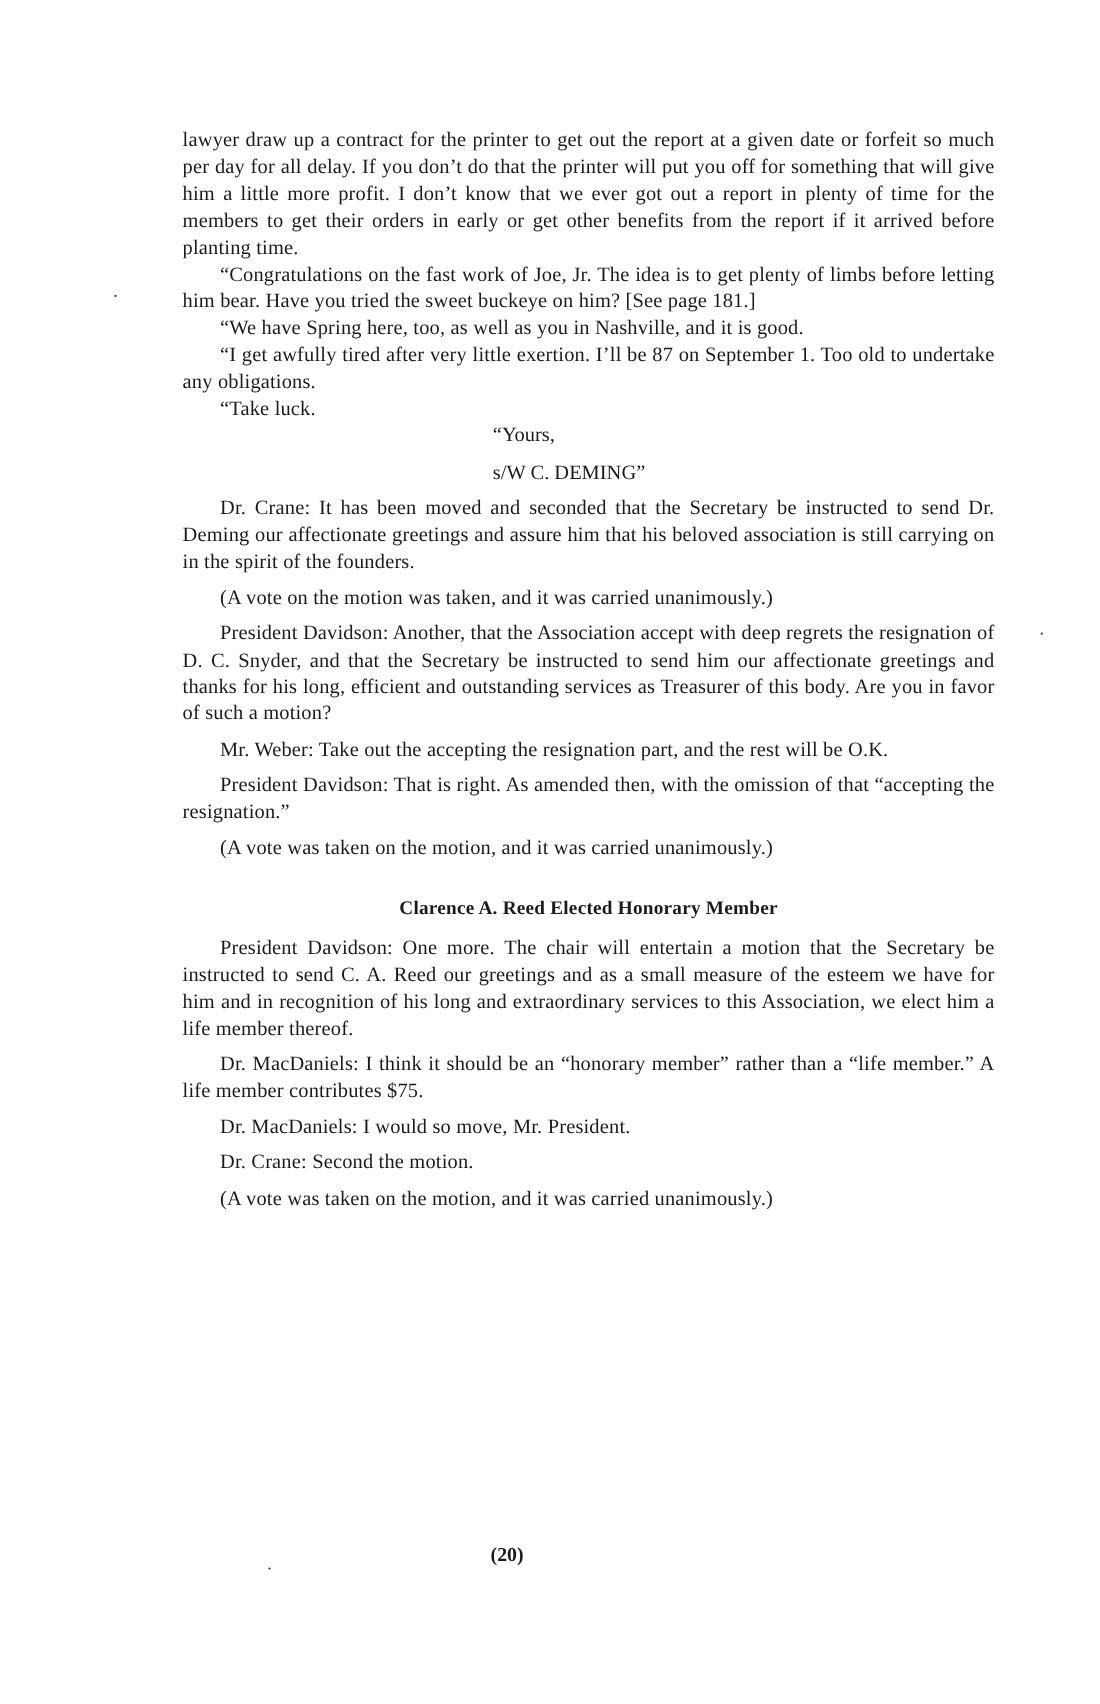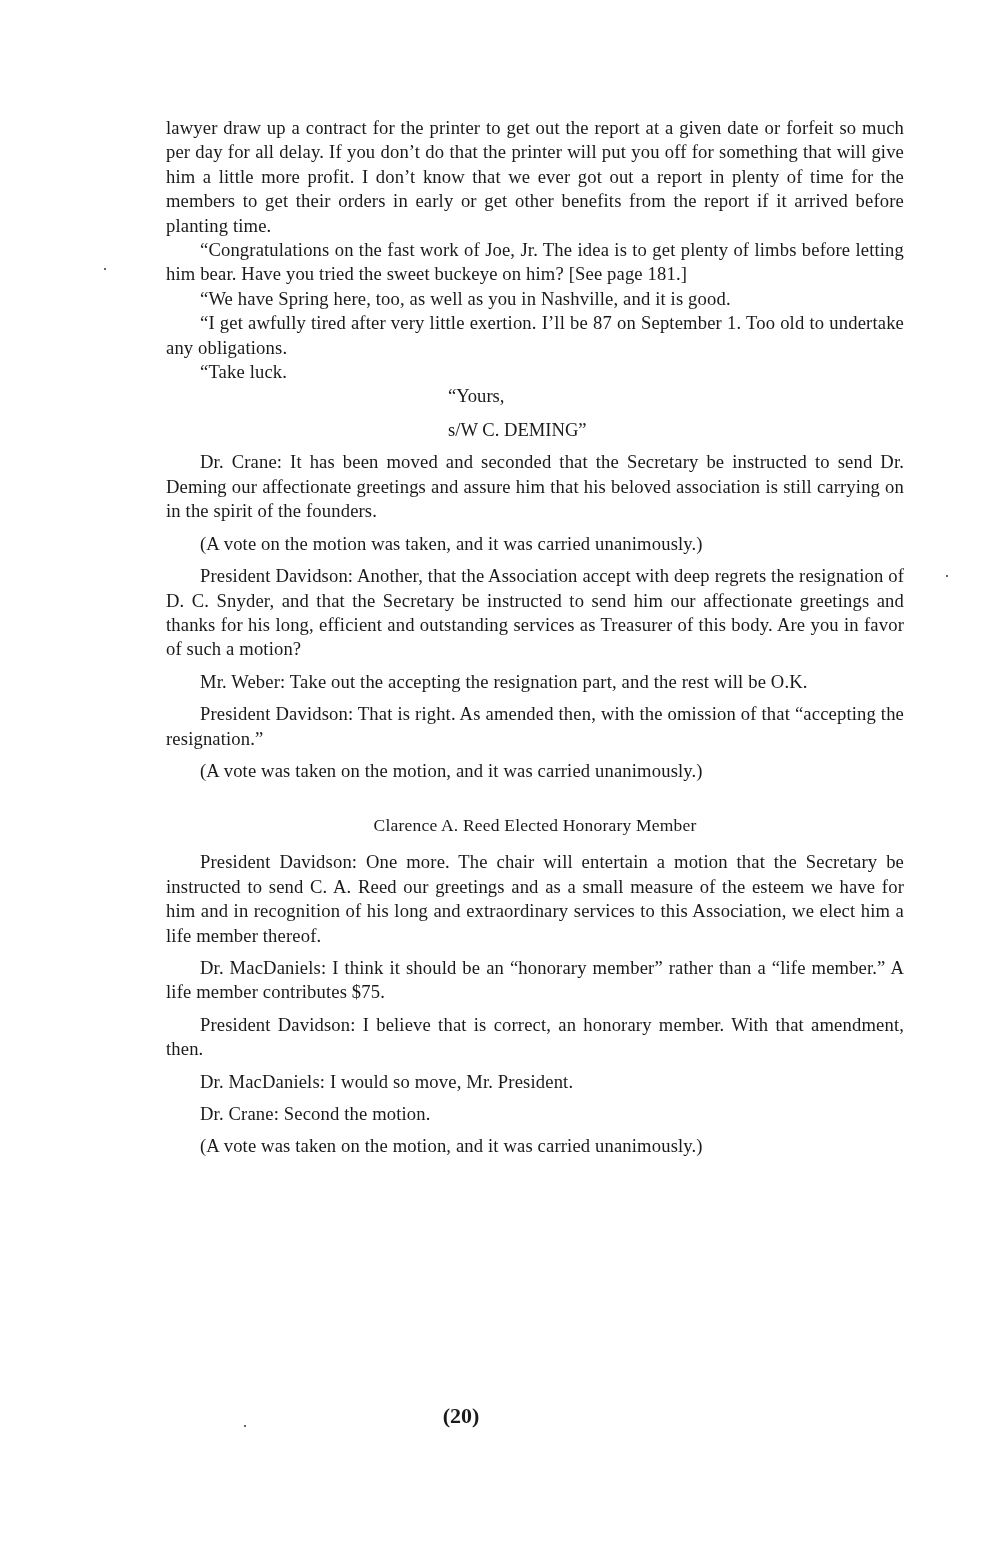--- a/index.html
+++ b/index.html
@@ -11,26 +11,26 @@
     .page { position: absolute; left: 166px; top: 116px; width: 738px; }
     .p {
       font-size: 18.6px; line-height: 24.4px; text-align: justify;
       text-align-last: auto; margin: 0; letter-spacing: 0.15px;
     }
     .indent { text-indent: 34px; }
     .gap { margin-top: 8px; }
     .sig { padding-left: 282px; font-size: 18.6px; line-height: 24px; margin: 0; }
     .sig2 { margin-top: 10px; }
     .heading {
-      font-weight: normal; text-align: center; font-size: 17.5px;
+      font-weight: bold; text-align: center; font-size: 17.5px;
       margin: 32px 0 14px 0; letter-spacing: 0.2px;
     }
     .pagenum {
       position: absolute; left: 0; width: 922px; top: 1403px;
-      text-align: center; font-weight: bold; font-size: 22px;
+      text-align: center; font-weight: bold; font-size: 18px;
     }
     .dot { position: absolute; width: 2px; height: 2px; background: #333; border-radius: 50%; }
   </style>
 </head>
 <body>
 
 <div class="page">
   <p class="p">lawyer draw up a contract for the printer to get out the report at a given date or forfeit so much per day for all delay.  If you don’t do that the printer will put you off for something that will give him a little more profit.  I don’t know that we ever got out a report in plenty of time for the members to get their orders in early or get other benefits from the report if it arrived before planting time.</p>
   <p class="p indent">“Congratulations on the fast work of Joe, Jr.  The idea is to get plenty of limbs before letting him bear.  Have you tried the sweet buckeye on him?  [See page 181.]</p>
   <p class="p indent">“We have Spring here, too, as well as you in Nashville, and it is good.</p>
@@ -43,21 +43,20 @@
   <p class="p indent gap">(A vote on the motion was taken, and it was carried unanimously.)</p>
   <p class="p indent gap">President Davidson:  Another, that the Association accept with deep regrets the resignation of D. C. Snyder, and that the Secretary be instructed to send him our affectionate greetings and thanks for his long, efficient and outstanding services as Treasurer of this body.  Are you in favor of such a motion?</p>
   <p class="p indent gap">Mr. Weber:  Take out the accepting the resignation part, and the rest will be O.K.</p>
   <p class="p indent gap">President Davidson:  That is right.  As amended then, with the omission of that “accepting the resignation.”</p>
   <p class="p indent gap">(A vote was taken on the motion, and it was carried unanimously.)</p>
 
   <div class="heading">Clarence A. Reed Elected Honorary Member</div>
 
   <p class="p indent">President Davidson:  One more.  The chair will entertain a motion that the Secretary be instructed to send C. A. Reed our greetings and as a small measure of the esteem we have for him and in recognition of his long and extraordinary services to this Association, we elect him a life member thereof.</p>
   <p class="p indent gap">Dr. MacDaniels:  I think it should be an “honorary member” rather than a “life member.”  A life member contributes $75.</p>
-  <p class="p indent gap">President Davidson:  I believe that is correct, an honorary member.  With that amendment, then.</p>
   <p class="p indent gap">Dr. MacDaniels:  I would so move, Mr. President.</p>
   <p class="p indent gap">Dr. Crane:  Second the motion.</p>
   <p class="p indent gap">(A vote was taken on the motion, and it was carried unanimously.)</p>
 </div>
 
 <div class="pagenum">(20)</div>
 
 <span class="dot" style="left:104px; top:268px;"></span>
 <span class="dot" style="left:946px; top:575px;"></span>
 <span class="dot" style="left:244px; top:1425px;"></span>

